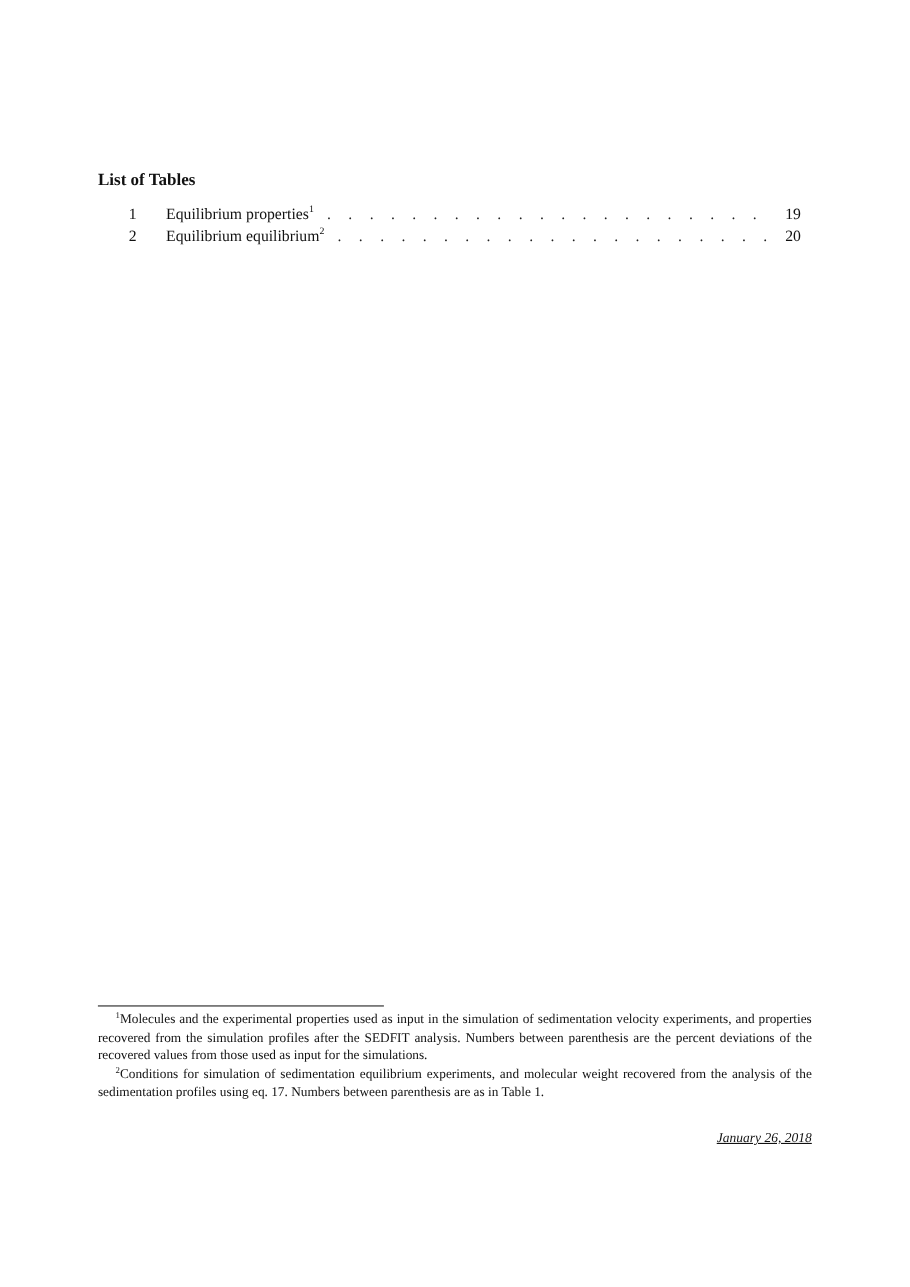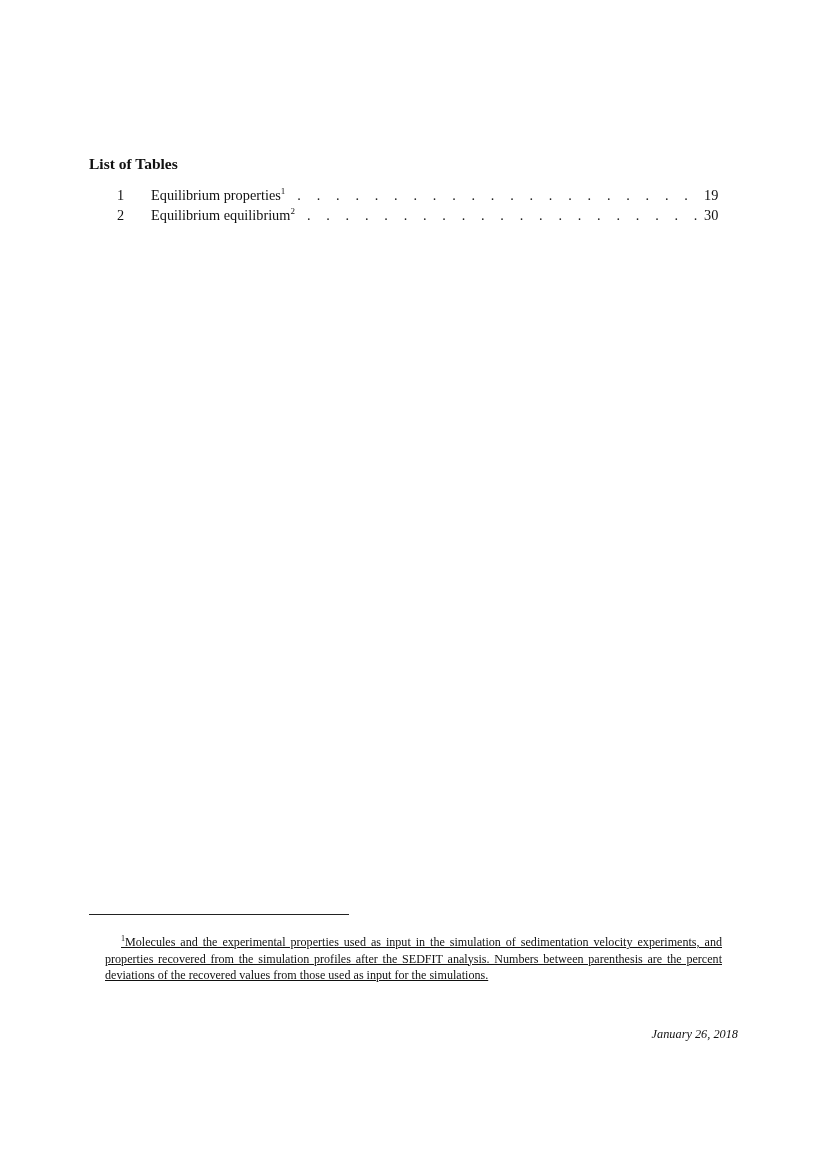--- a/index.html
+++ b/index.html
@@ -5,46 +5,47 @@
   html, body { margin:0; padding:0; background:#fff; }
   body { width:827px; height:1170px; position:relative; font-family:"Liberation Serif","DejaVu Serif",serif; color:#111; }
   .heading { position:absolute; left:89px; top:155px; font-size:15.5px; font-weight:bold; }
   .lot { position:absolute; left:89px; top:187px; width:649px; font-size:14.3px; }
   .lot-row { display:flex; align-items:baseline; height:20px; }
   .num { width:62px; text-align:right; padding-right:0; box-sizing:border-box; }
   .num span { display:inline-block; width:34px; text-align:left; }
   .title { white-space:nowrap; padding-right:12px; }
   .title sup { font-size:9px; vertical-align:6px; line-height:0; }
   .dots { flex:1; overflow:hidden; white-space:nowrap; letter-spacing:6.1px; color:#222; }
-  .page { width:34px; text-align:left; }
+  .page { width:34px; text-align:center; }
   .fn-rule { position:absolute; left:89px; top:914px; width:260px; border-top:1px solid #222; }
   .footnotes { position:absolute; left:89px; top:918px; width:649px; font-size:12.1px; line-height:16.6px; text-align:justify; }
-  .fn { text-indent:16px; margin:16px;text-decoration:underline; }
+  .fn { text-indent:16px; margin:0; }
   .fn sup { font-size:8px; vertical-align:5px; line-height:0; }
-  .date { position:absolute; right:89px; top:1027px; font-size:12.3px; font-style:italic; }
+  .date { position:absolute; right:89px; top:1027px; font-size:12.3px; font-style:italic;text-decoration:underline; }
 </style>
 </head>
 <body>
 
 <div class="heading">List of Tables</div>
 
 <div class="lot">
   <div class="lot-row">
     <div class="num"><span>1</span></div>
     <div class="title"><span>Equilibrium properties</span><sup>1</sup></div>
     <div class="dots">. . . . . . . . . . . . . . . . . . . . . . . . . . . . . . . . . . . . . . . . . . . . . .</div>
     <div class="page">19</div>
   </div>
   <div class="lot-row">
     <div class="num"><span>2</span></div>
     <div class="title"><span>Equilibrium equilibrium</span><sup>2</sup></div>
     <div class="dots">. . . . . . . . . . . . . . . . . . . . . . . . . . . . . . . . . . . . . . . . . . . . . .</div>
-    <div class="page">30</div>
+    <div class="page">20</div>
   </div>
 </div>
 
 <div class="fn-rule"></div>
 
 <div class="footnotes">
   <p class="fn"><sup>1</sup><span>Molecules and the experimental properties used as input in the simulation of sedimentation velocity experiments, and properties recovered from the simulation profiles after the SEDFIT analysis. Numbers between parenthesis are the percent deviations of the recovered values from those used as input for the simulations.</span></p>
+  <p class="fn"><sup>2</sup><span>Conditions for simulation of sedimentation equilibrium experiments, and molecular weight recovered from the analysis of the sedimentation profiles using eq. 17. Numbers between parenthesis are as in Table 1.</span></p>
 </div>
 
 <div class="date">January 26, 2018</div>
 
 </body></html>

